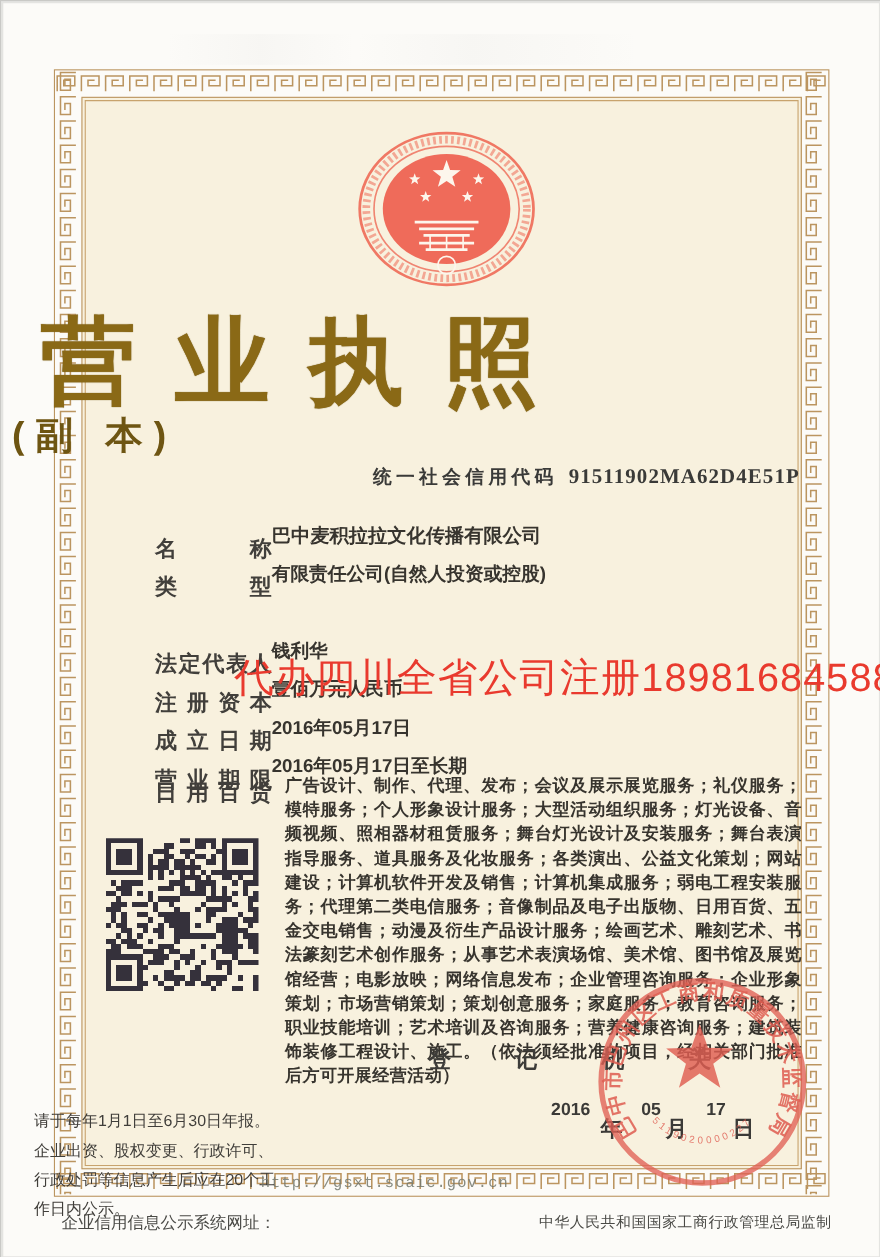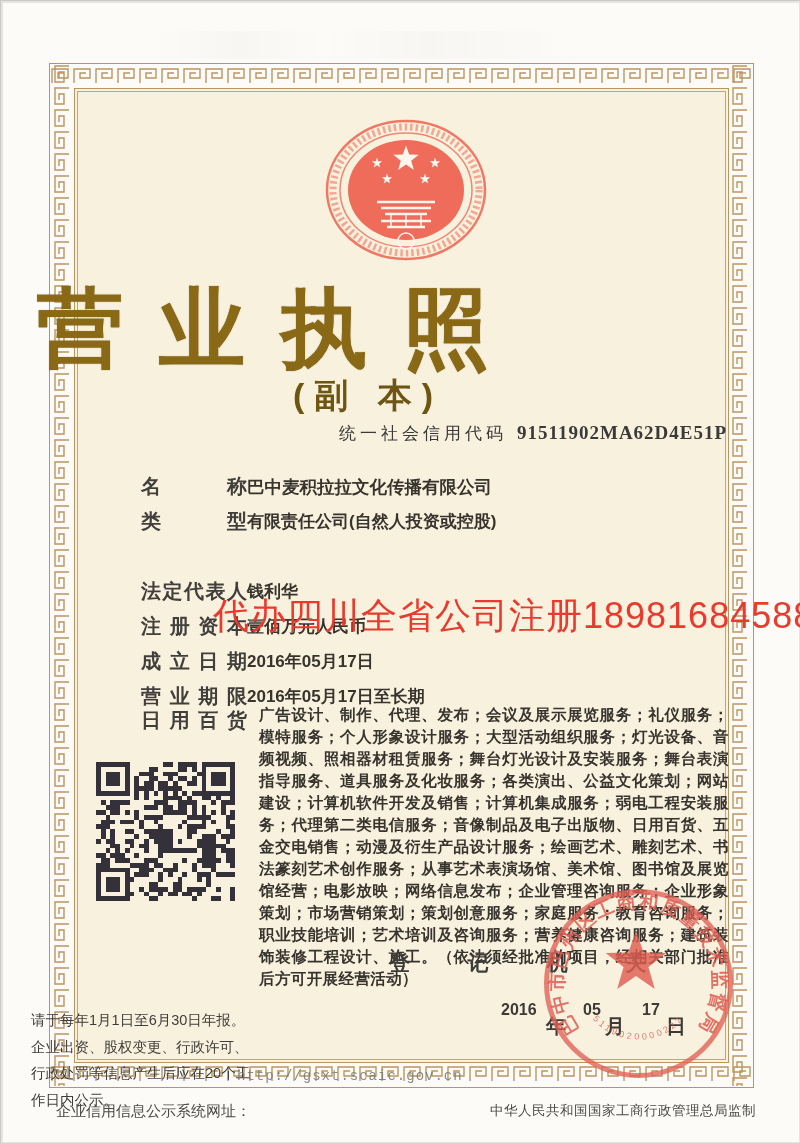--- a/index.html
+++ b/index.html
@@ -13,30 +13,30 @@
   .frame-line-inner{position:absolute;left:73px;top:87px;width:653px;height:973px;
         border:1px solid #bb9560;box-shadow:inset 0 0 0 2px #f8f1de,inset 0 0 0 3px #c8a36d;
         background:#f8f1de;}
   .band{position:absolute;overflow:hidden;}
   .band svg{display:block;}
   
   .emblem{left:320px;top:116px;}
   
   .title{left:0;top:270px;width:800px;text-align:left;font-size:86px;font-weight:bold;
          letter-spacing:36px;text-indent:36px;color:#8a6916;text-shadow:0 0 1px #6e520e;}
-  .subtitle{left:0;top:372px;width:724px;text-align:center;font-size:34px;font-weight:bold;
+  .subtitle{left:0;top:372px;width:724px;text-align:left;font-size:34px;font-weight:bold;
          letter-spacing:10px;text-indent:10px;color:#6e5512;}
   .codeline{left:338px;top:421px;white-space:nowrap;}
-  .codeline .clab{font-size:17px;font-weight:normal;letter-spacing:4px;color:#3a3a38;}
+  .codeline .clab{font-size:17px;font-weight:bold;letter-spacing:4px;color:#3a3a38;}
   .codeline .cval{font-family:"Liberation Serif","DejaVu Serif",serif;font-size:19px;
          font-weight:bold;letter-spacing:1px;color:#3a3a38;margin-left:10px;}
   
   .row{position:absolute;left:140px;display:flex;align-items:flex-start;}
   .row .lbl{width:106px;font-size:20px;font-weight:bold;color:#413f3b;
-        text-align:justify;text-align-last:justify;flex:none;}
+        text-align:justify;text-align-last:justify;flex:none;margin-top:12px;}
   .row .val{font-size:17px;font-weight:bold;color:#37342e;
         white-space:nowrap;padding-top:2px;}
   .r1{top:472px}.r2{top:507px}.r3{top:542px}.r4{top:577px}
   .r5{top:612px}.r6{top:647px}.r7{top:682px}
   .r3 .val{font-size:16.5px;}
   .scope-lbl{left:140px;top:706px;width:106px;font-size:20px;font-weight:bold;color:#413f3b;
         text-align:justify;text-align-last:justify;}
   .scope{left:258px;top:703px;width:470px;font-size:15.5px;line-height:22px;font-weight:bold;
         color:#37342e;text-align:justify;letter-spacing:0.4px;}
   

